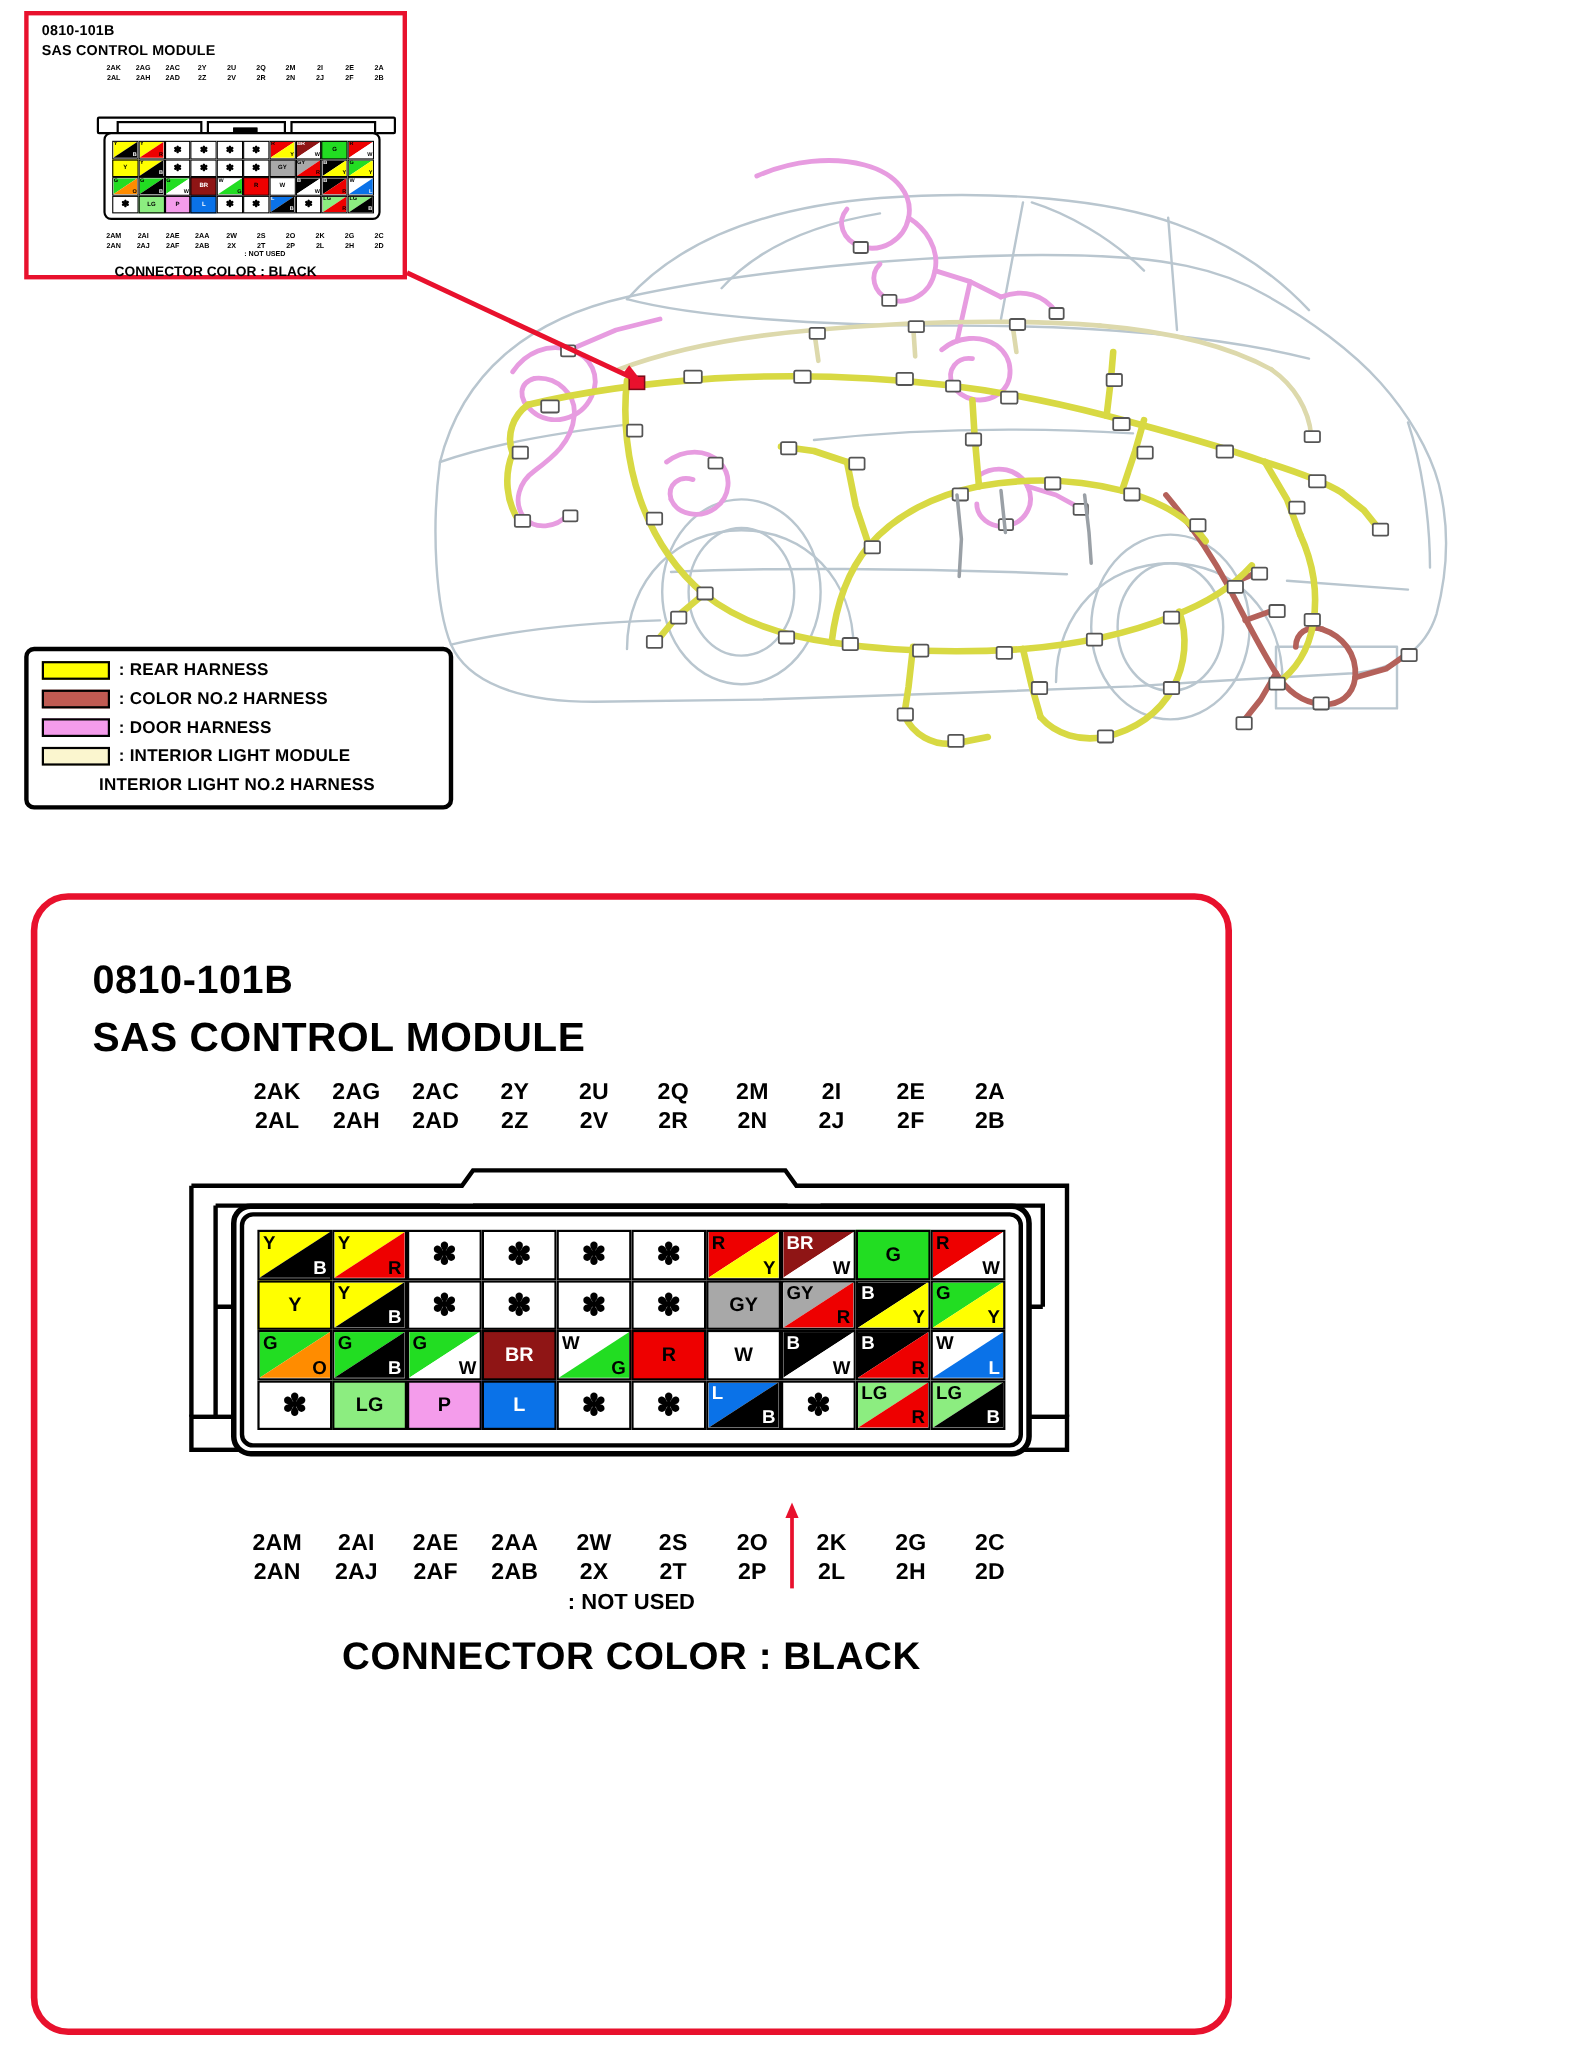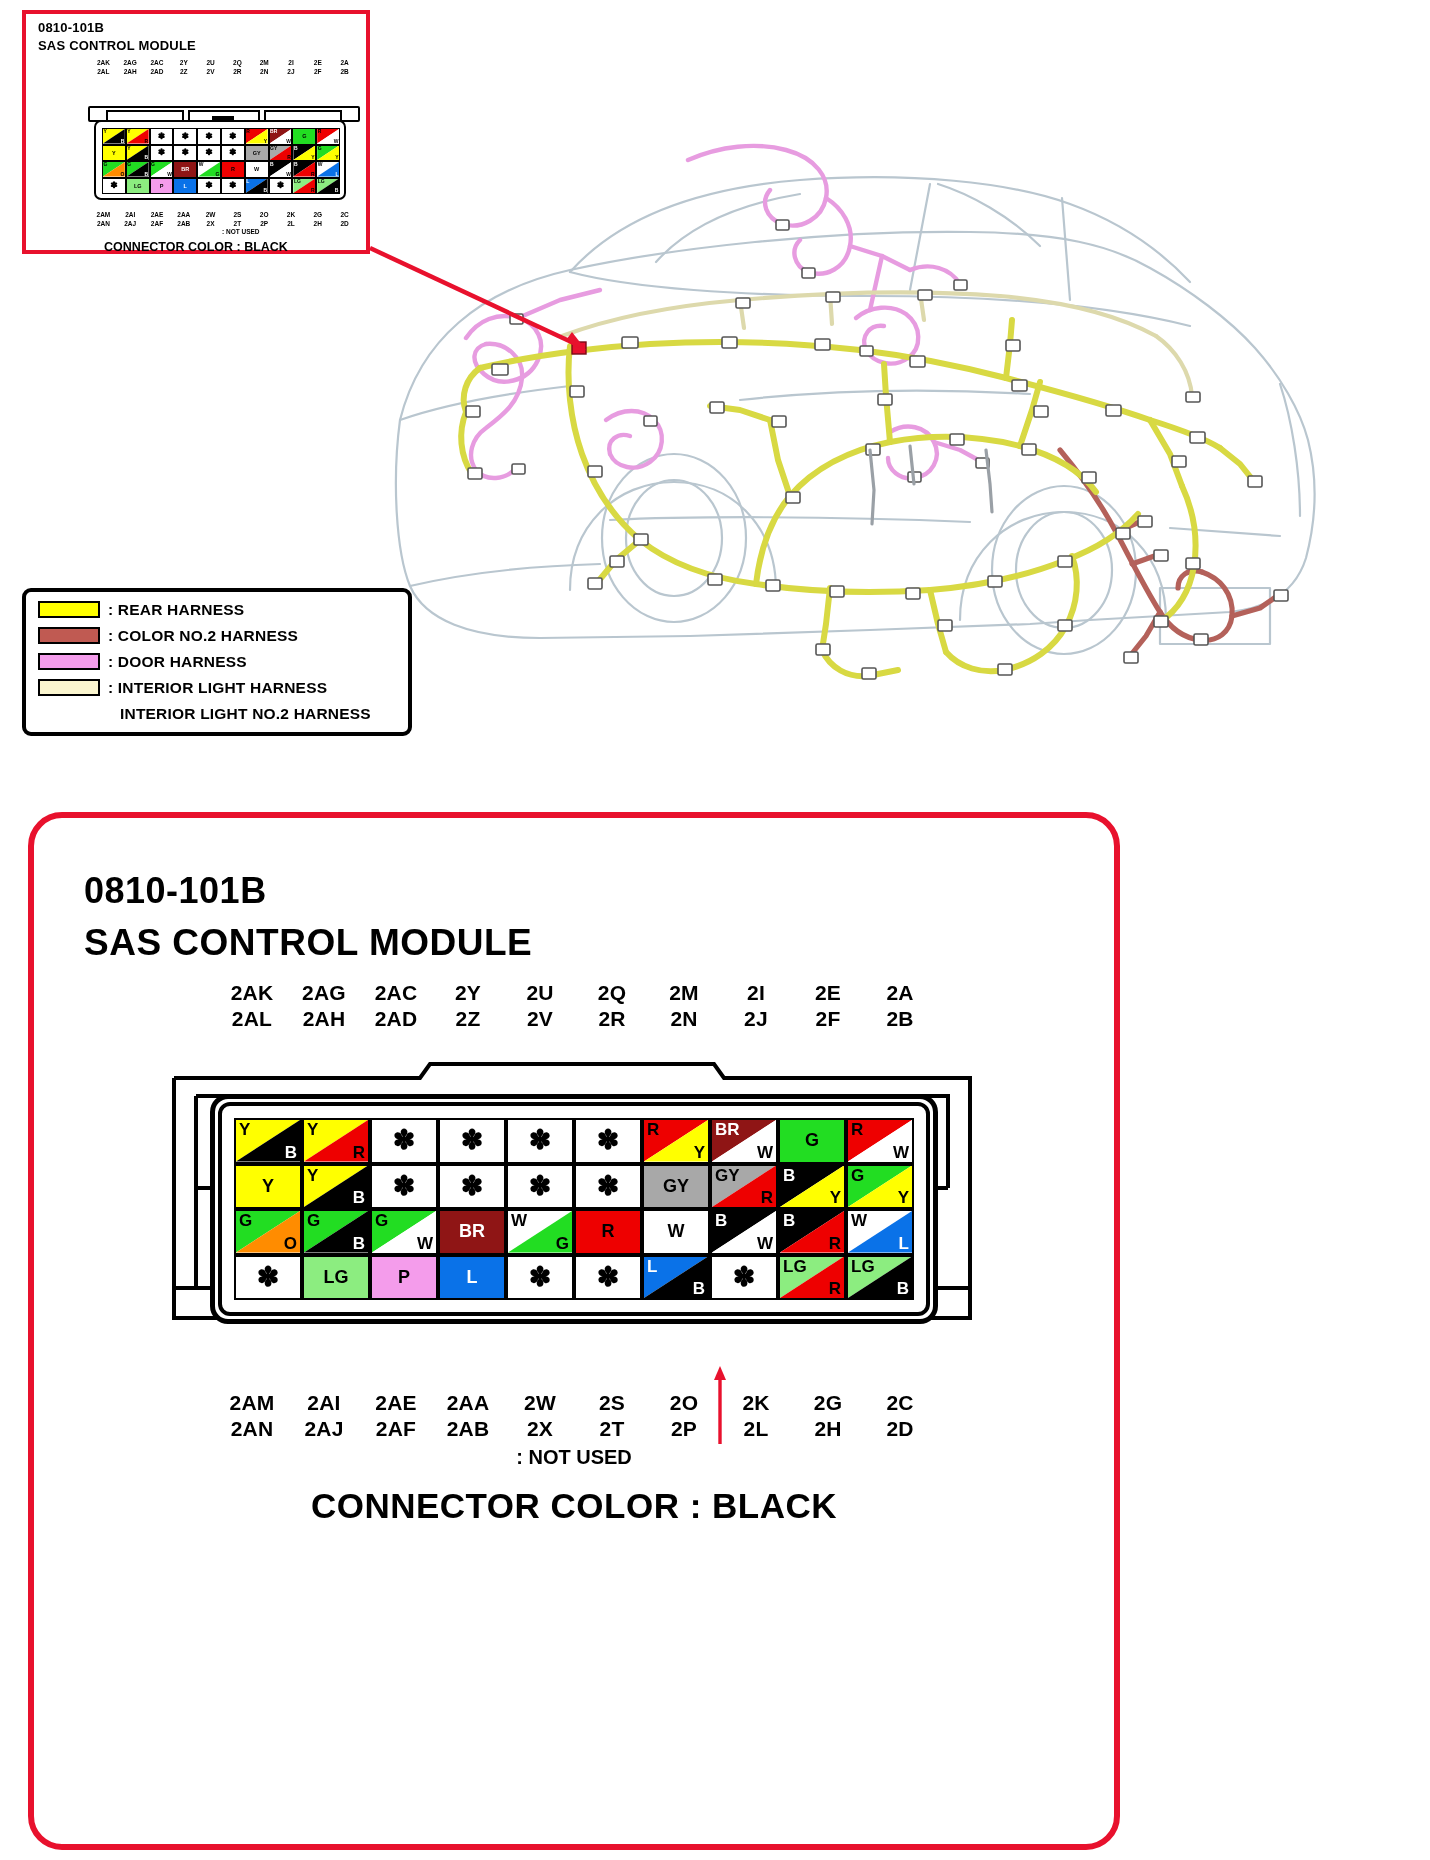--- a/index.html
+++ b/index.html
@@ -31,21 +31,21 @@
   .mcell .mt{position:absolute;left:0.5px;top:-1px;font-size:5px;font-weight:bold;line-height:7px;z-index:3;}
   .mcell .mb{position:absolute;right:0.5px;bottom:-1px;font-size:5px;font-weight:bold;line-height:7px;z-index:3;}
   .mcell .ms{position:absolute;left:0;top:0;width:100%;height:100%;display:flex;align-items:center;justify-content:center;font-size:5.5px;font-weight:bold;z-index:3;}
   .mcell .mstar{position:absolute;left:0;top:0;width:100%;height:100%;display:flex;align-items:center;justify-content:center;font-size:9px;font-weight:bold;z-index:3;line-height:1;}
 
   
   #legend{left:22px;top:588px;width:390px;height:148px;border:4px solid #000;border-radius:9px;background:#fff;box-sizing:border-box;}
   .lg-row{display:flex;align-items:flex-start;height:26px;margin-left:12px;}
   .lg-sw{width:62px;height:17px;border:2px solid #000;box-sizing:border-box;margin-right:8px;flex:none;}
   .lg-tx{font-size:15.5px;font-weight:bold;letter-spacing:.2px;white-space:nowrap;}
-  .lg-cont{font-size:15.5px;font-weight:bold;margin-left:94px;letter-spacing:.2px;}
+  .lg-cont{font-size:15.5px;font-weight:bold;margin-left:64px;letter-spacing:.2px;}
 
   
   #car-area{left:270px;top:120px;width:1140px;height:620px;}
   #car-area svg{display:block;}
 
   
   #callout-pointer{left:0;top:0;width:1430px;height:1860px;pointer-events:none;z-index:15;}
 
   
   #main-panel{
@@ -532,21 +532,21 @@
       <div class="lg-row">
         <div class="lg-sw" style="background: rgb(192, 90, 82);"></div>
         <div class="lg-tx">: COLOR NO.2 HARNESS</div>
       </div>
       <div class="lg-row">
         <div class="lg-sw" style="background: rgb(244, 156, 235);"></div>
         <div class="lg-tx">: DOOR HARNESS</div>
       </div>
       <div class="lg-row">
         <div class="lg-sw" style="background: rgb(251, 246, 207);"></div>
-        <div class="lg-tx">: INTERIOR LIGHT HARNESS</div>
+        <div class="lg-tx">: INTERIOR LIGHT MODULE</div>
       </div>
     </div>
   <div class="lg-cont">INTERIOR LIGHT NO.2 HARNESS</div>
 </div>
 
 <div class="abs" id="main-panel">
   <div id="mp-id">0810-101B</div>
   <div id="mp-name">SAS CONTROL MODULE</div>
 
   <div class="biglab" id="mp-toplabels">

